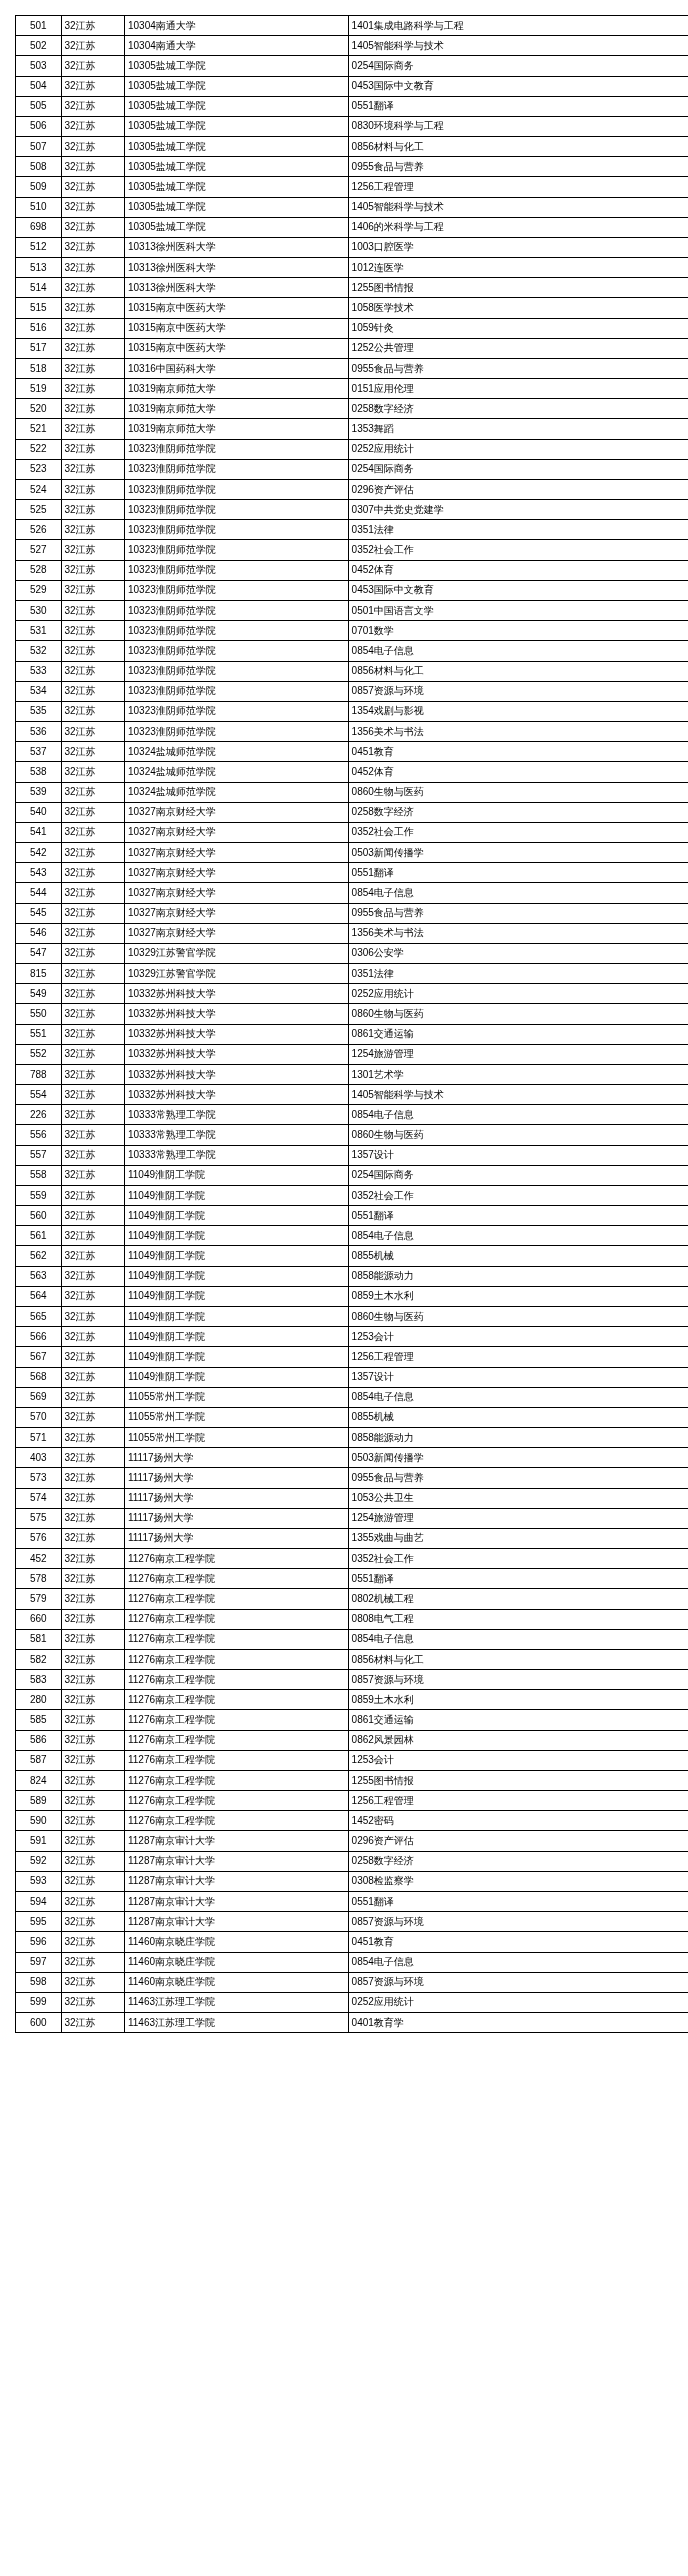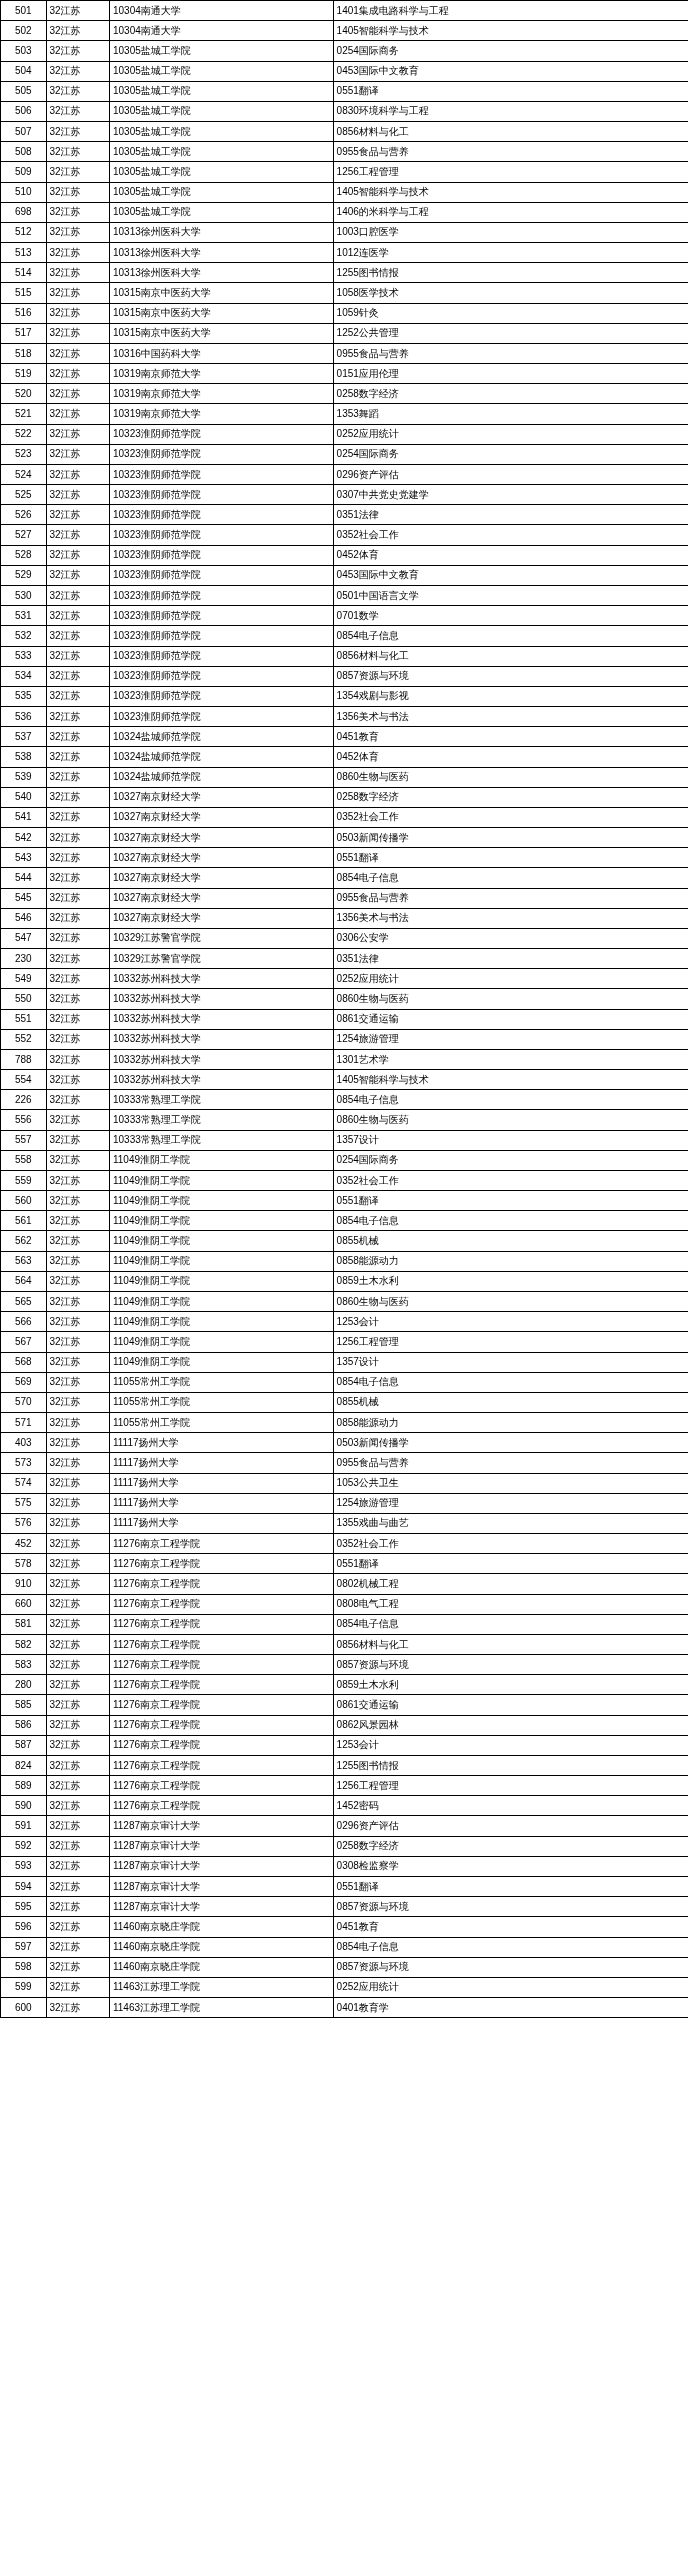--- a/index.html
+++ b/index.html
@@ -7,21 +7,21 @@
     padding: 0;
     background: #ffffff;
   }
   body {
     font-family: "Liberation Sans", "DejaVu Sans", sans-serif;
     width: 689px;
   }
   .sheet {
     width: 689px;
     box-sizing: border-box;
-    padding: 0;
+    padding: 15px;
   }
   table.grid {
     border-collapse: collapse;
     width: 689px;
     table-layout: fixed;
   }
   table.grid td {
     border: 0.9px solid #000000;
     font-size: 10px;
     line-height: 12px;
@@ -334,21 +334,21 @@
           <td class="c-school">10327南京财经大学</td>
           <td class="c-major">1356美术与书法</td>
         </tr>
         <tr>
           <td class="c-seq">547</td>
           <td class="c-prov">32江苏</td>
           <td class="c-school">10329江苏警官学院</td>
           <td class="c-major">0306公安学</td>
         </tr>
         <tr>
-          <td class="c-seq">230</td>
+          <td class="c-seq">815</td>
           <td class="c-prov">32江苏</td>
           <td class="c-school">10329江苏警官学院</td>
           <td class="c-major">0351法律</td>
         </tr>
         <tr>
           <td class="c-seq">549</td>
           <td class="c-prov">32江苏</td>
           <td class="c-school">10332苏州科技大学</td>
           <td class="c-major">0252应用统计</td>
         </tr>
@@ -520,21 +520,21 @@
           <td class="c-school">11276南京工程学院</td>
           <td class="c-major">0352社会工作</td>
         </tr>
         <tr>
           <td class="c-seq">578</td>
           <td class="c-prov">32江苏</td>
           <td class="c-school">11276南京工程学院</td>
           <td class="c-major">0551翻译</td>
         </tr>
         <tr>
-          <td class="c-seq">910</td>
+          <td class="c-seq">579</td>
           <td class="c-prov">32江苏</td>
           <td class="c-school">11276南京工程学院</td>
           <td class="c-major">0802机械工程</td>
         </tr>
         <tr>
           <td class="c-seq">660</td>
           <td class="c-prov">32江苏</td>
           <td class="c-school">11276南京工程学院</td>
           <td class="c-major">0808电气工程</td>
         </tr>

